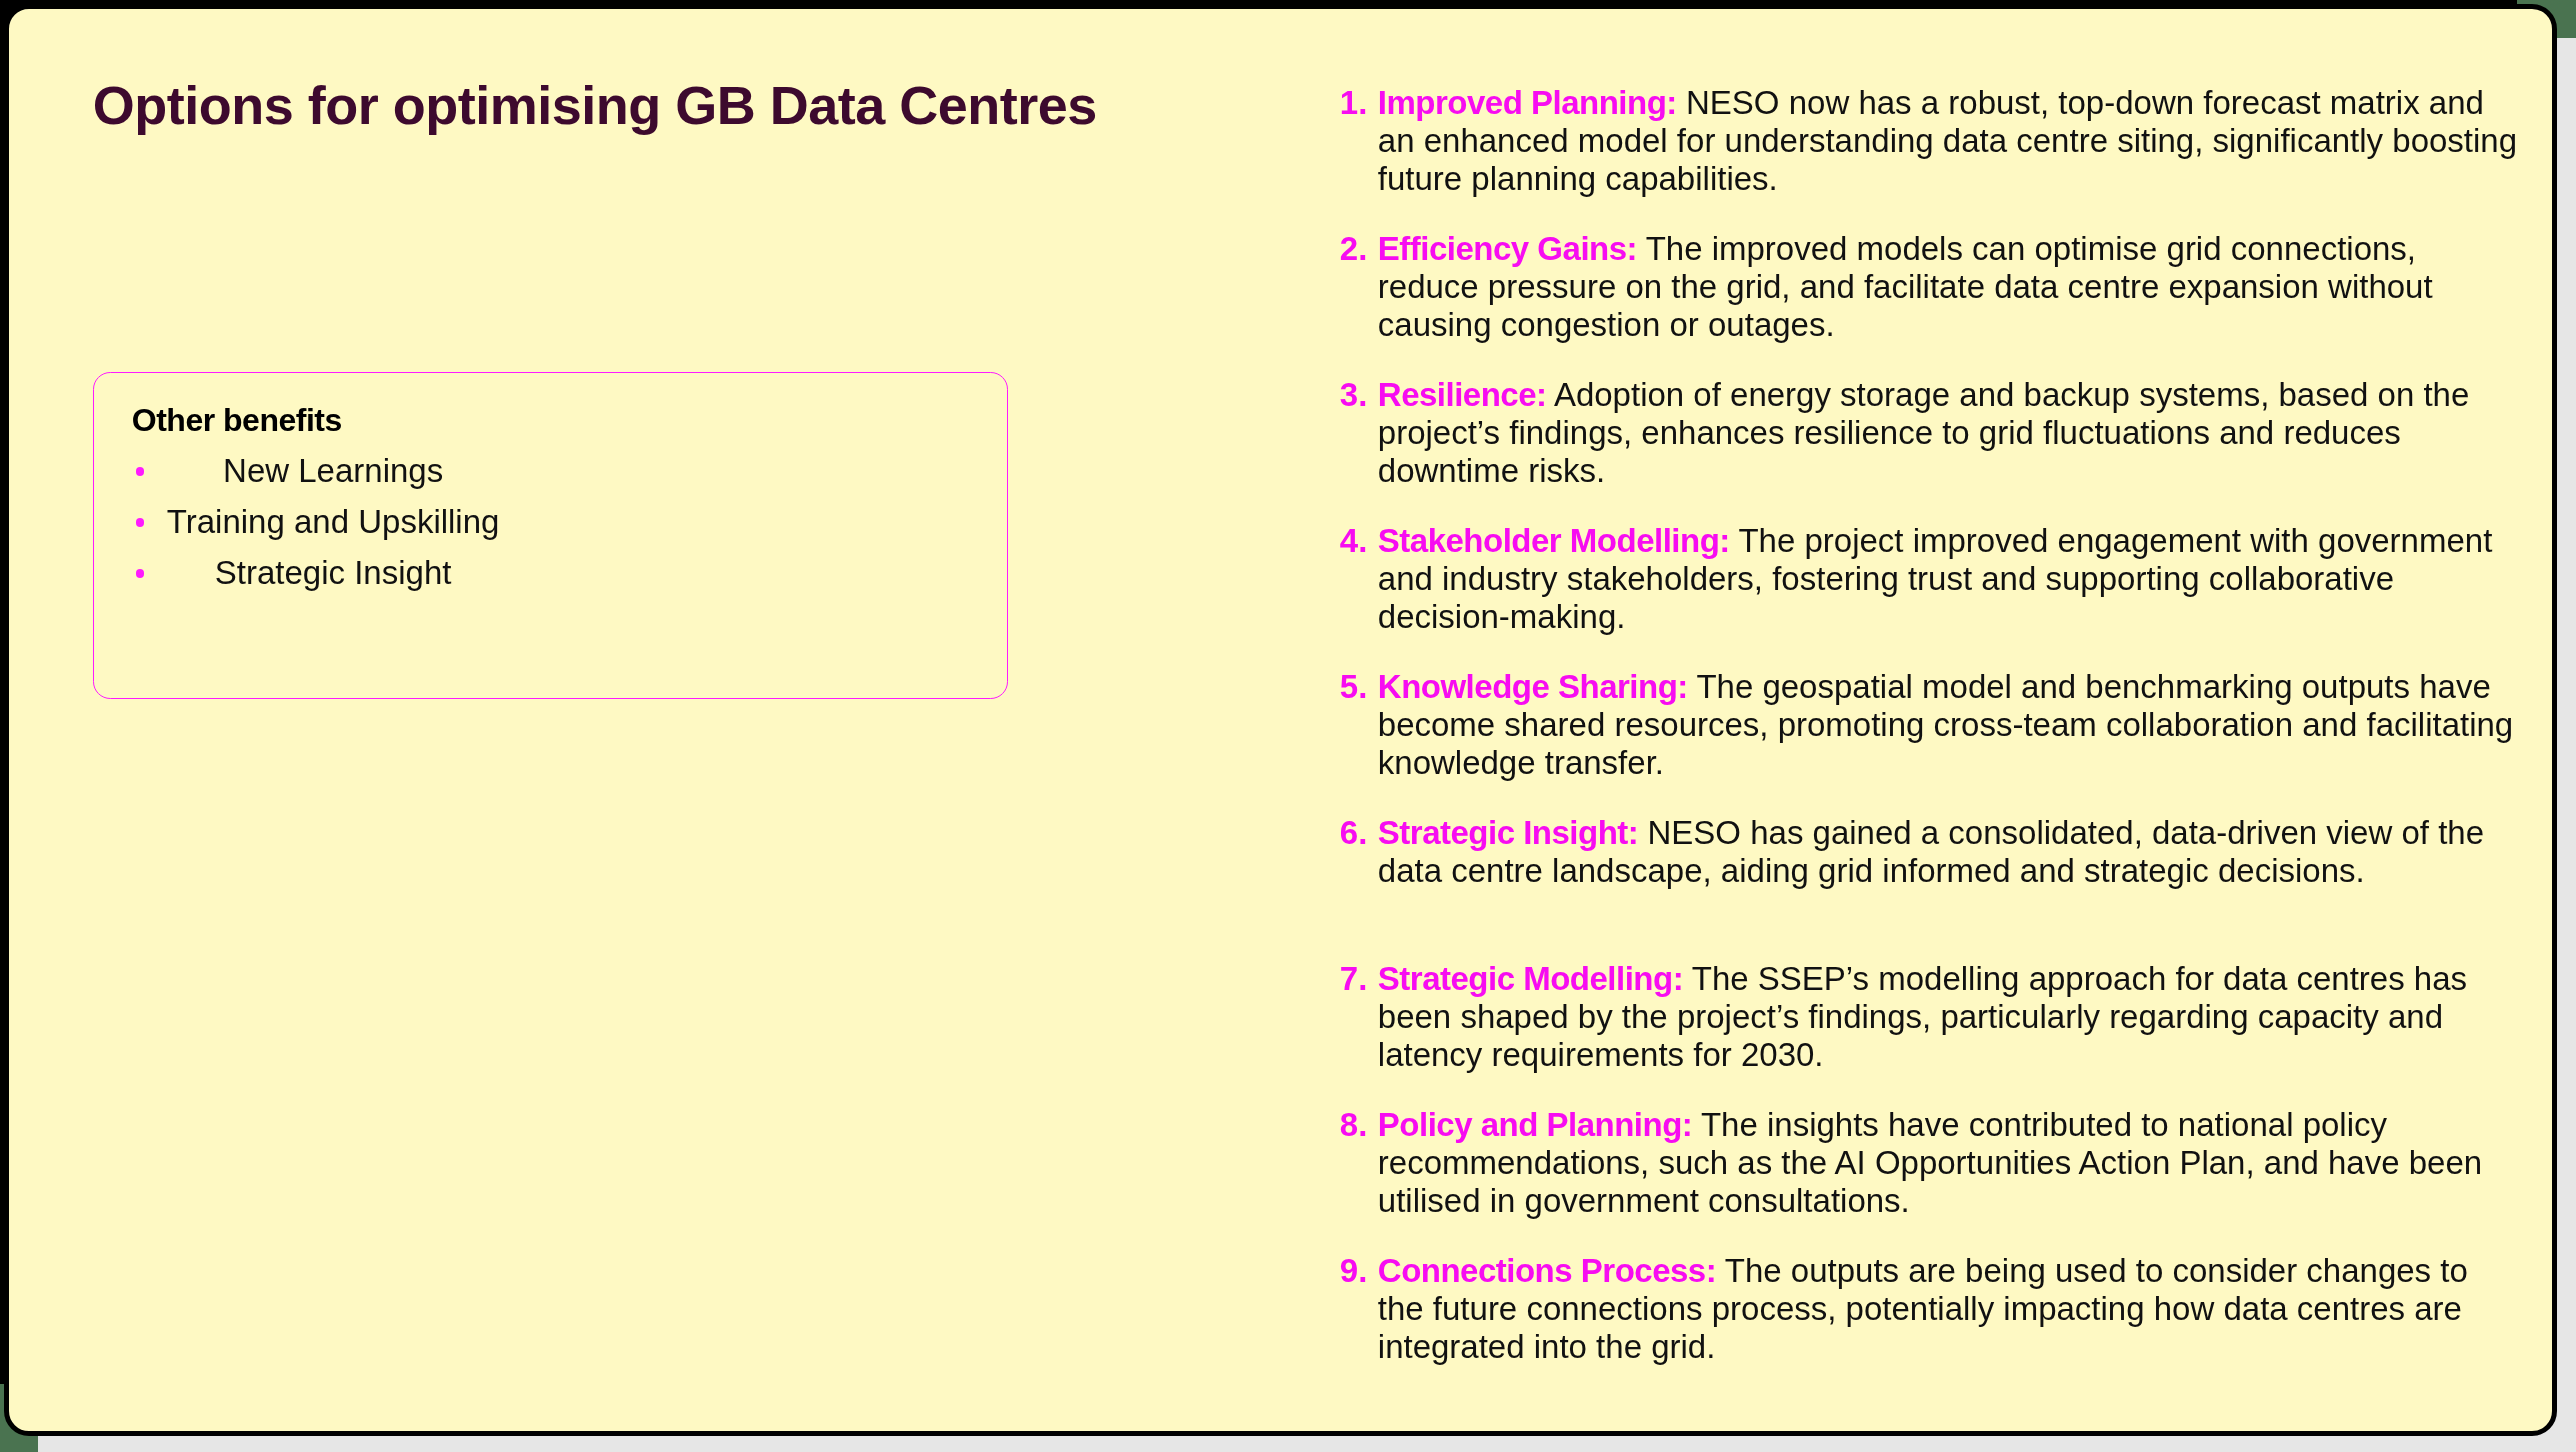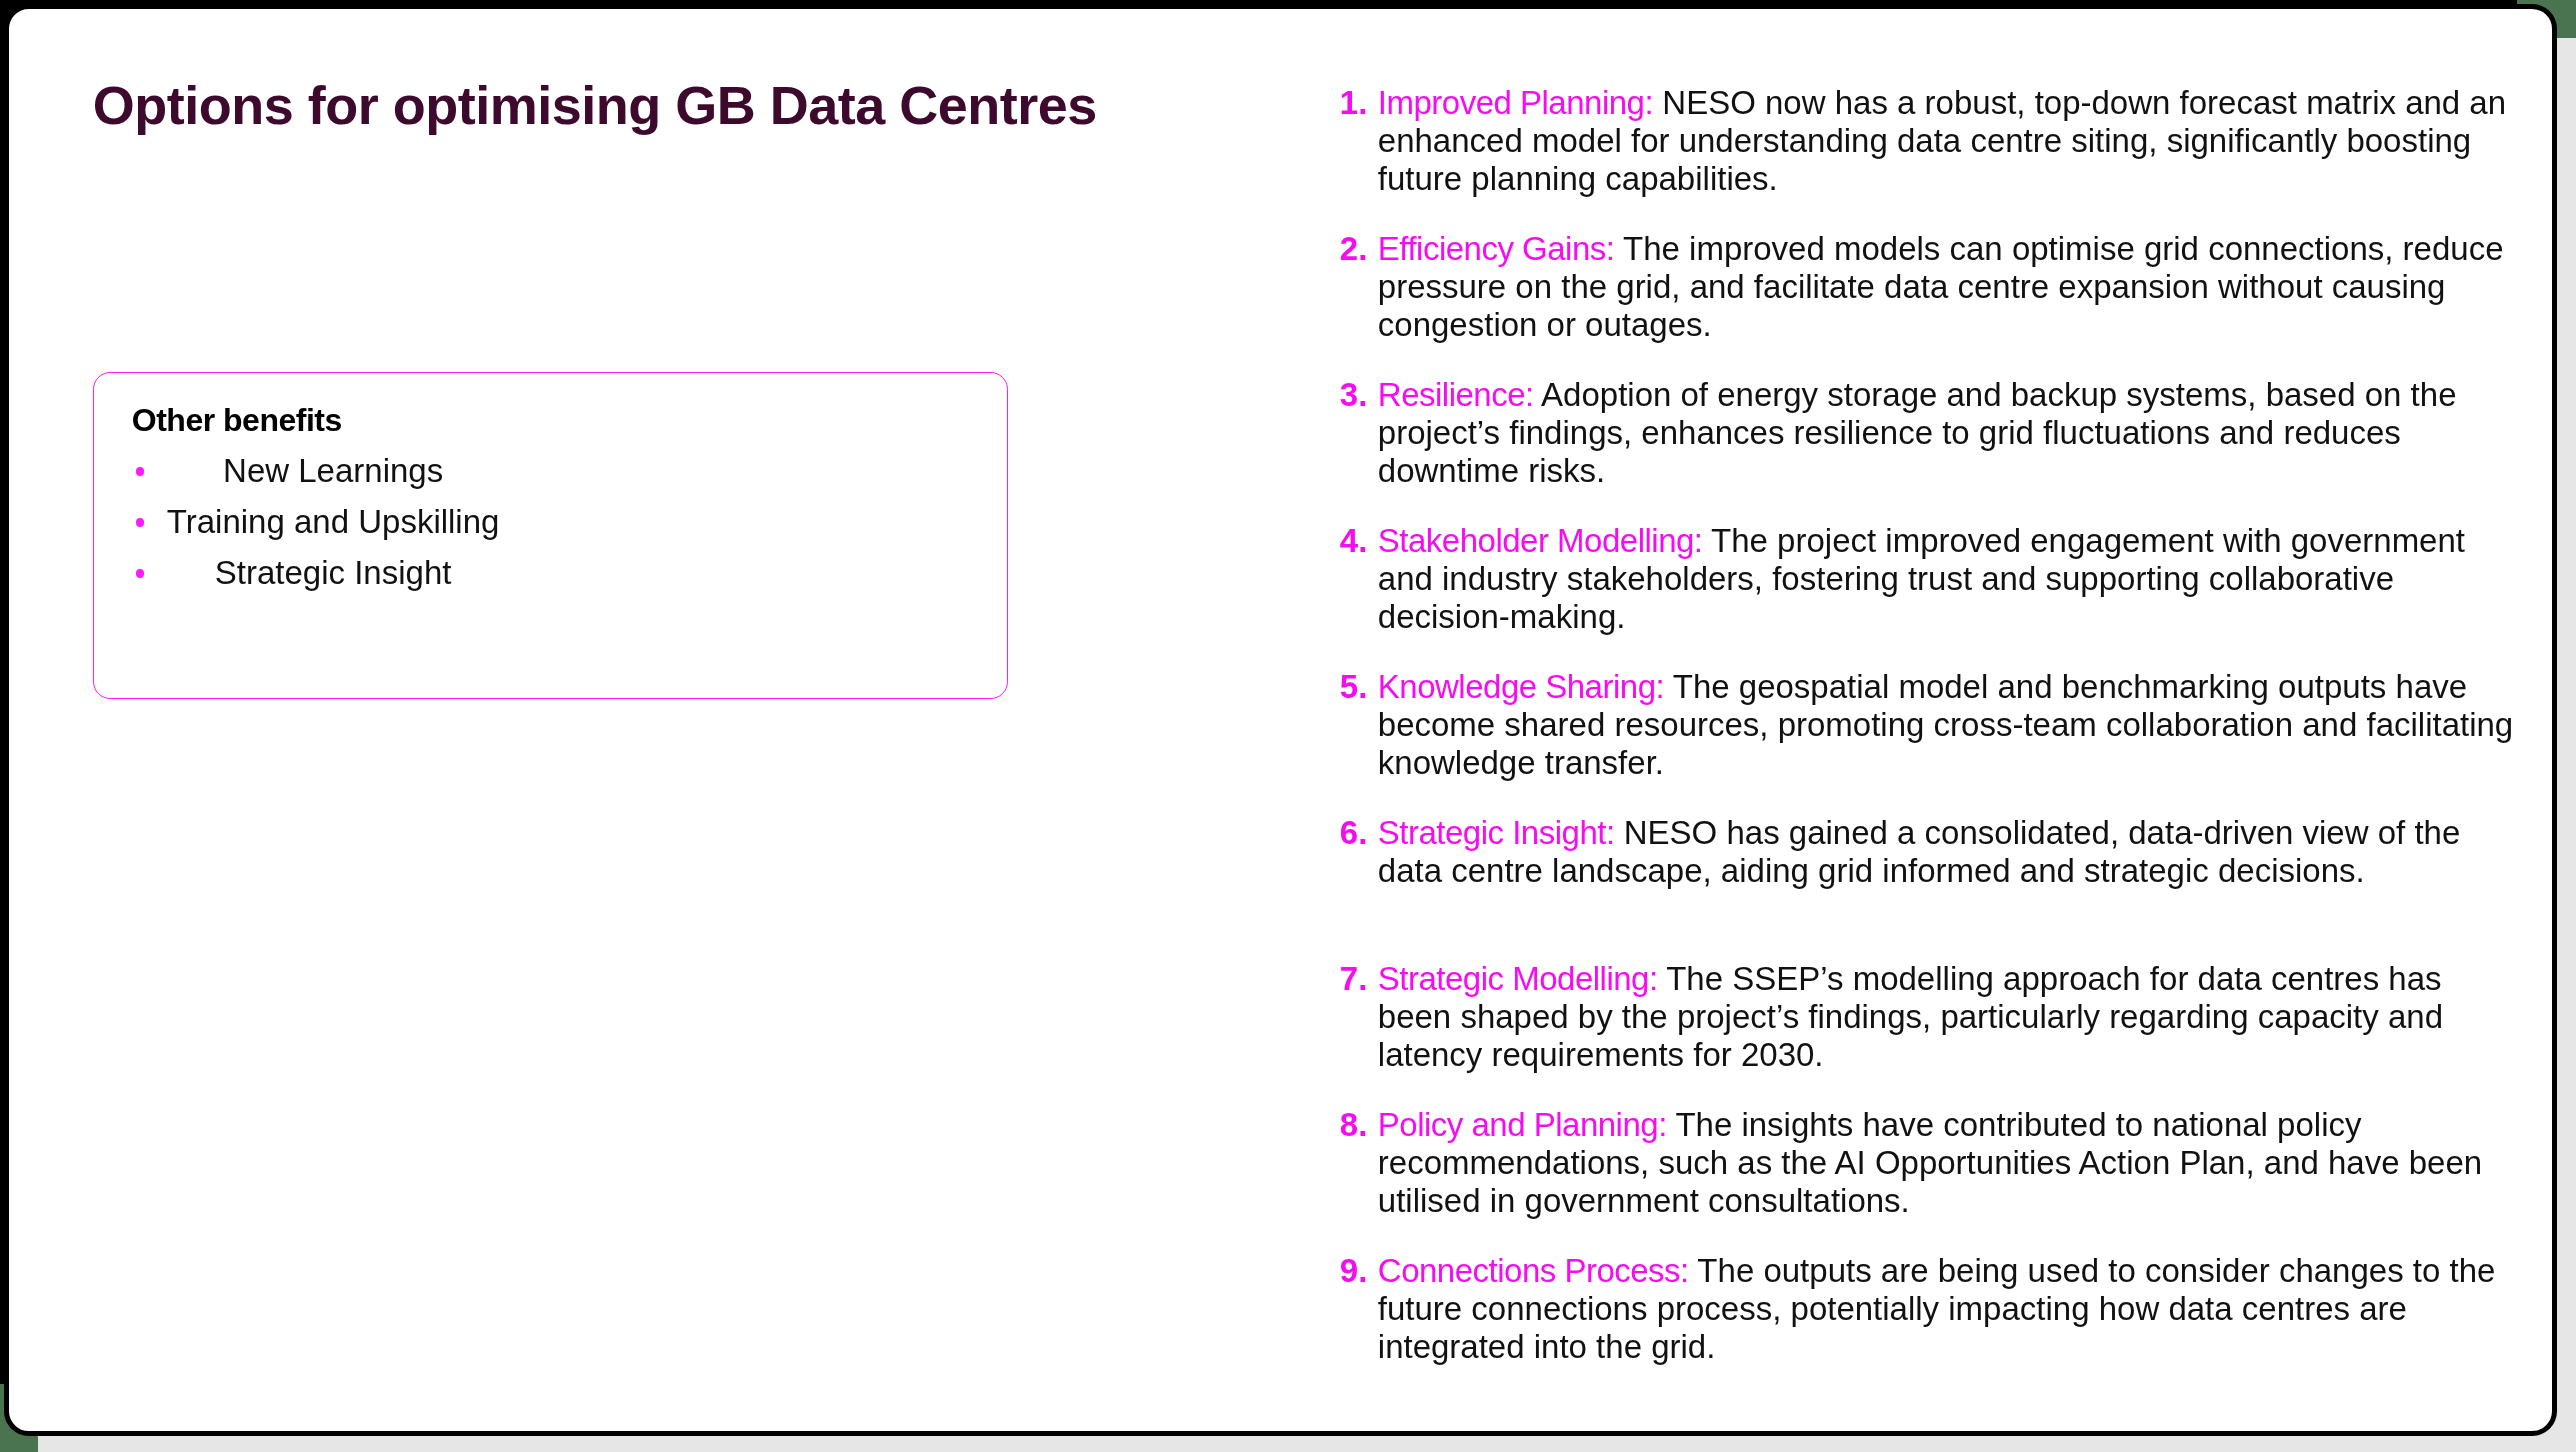--- a/index.html
+++ b/index.html
@@ -7,21 +7,21 @@
     width:2576px; height:1453px; position:relative; overflow:hidden;
     background:#e6e6e6;
     font-family:"Liberation Sans", sans-serif;
   }
   .bg-top { position:absolute; left:0; top:0; width:2576px; height:38px; background:#000; }
   .bg-corner-bl { position:absolute; left:0; top:1384px; width:38px; height:69px; background:#4a7350; }
   .bg-corner-tr { position:absolute; left:2517px; top:0; width:59px; height:38px; background:#4a7350; }
   .bg-left { position:absolute; left:0; top:0; width:11.5px; height:1441px; background:#000; }
   .card {
     position:absolute; left:3.8px; top:3.8px; width:2553px; height:1432px;
-    background:#ffffff; border:5.8px solid #000; border-radius:25px; box-sizing:border-box;
+    background:#fef9c3; border:5.8px solid #000; border-radius:25px; box-sizing:border-box;
   }
   .title {
     position:absolute; left:84px; top:65px; margin:0;
     font-size:54px; font-weight:bold; color:#3d0a2e; letter-spacing:-0.5px;
     white-space:nowrap;
   }
   .intro {
     position:absolute; left:84px; top:165px; width:1153px; margin:0;
     font-size:33px; line-height:38px; color:#111;
   }
@@ -40,21 +40,21 @@
   }
   .benefits-list li .dot {
     position:absolute; left:3.8px; top:15.4px; width:8.6px; height:8.6px; border-radius:50%; background:#ff1aff;
   }
   .items { position:absolute; left:1331px; top:75px; width:1182px; margin:0; padding:0; list-style:none; }
   .items li {
     position:relative; padding-left:38px; height:146px;
     font-size:33px; line-height:38px; color:#111;
   }
   .items li .num { position:absolute; left:0; top:0; color:#f70cf1; font-weight:bold; }
-  .items li .lbl { color:#f70cf1; font-weight:normal; letter-spacing:-0.5px; }
+  .items li .lbl { color:#f70cf1; font-weight:bold; letter-spacing:-0.5px; }
 </style>
 </head>
 <body>
 
 <div class="bg-top"></div>
 <div class="bg-left"></div>
 <div class="bg-corner-tr"></div>
 <div class="bg-corner-bl"></div>
 
 <div class="card">

